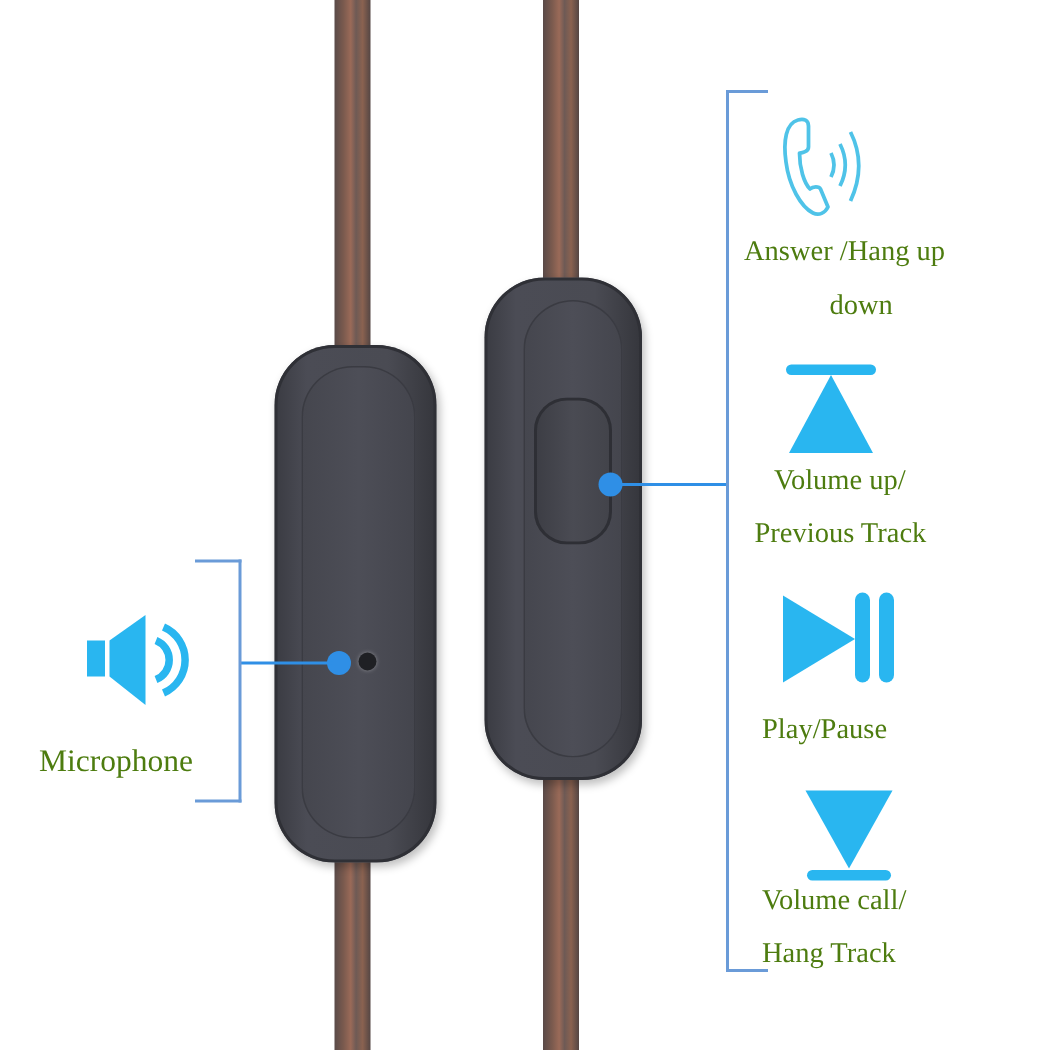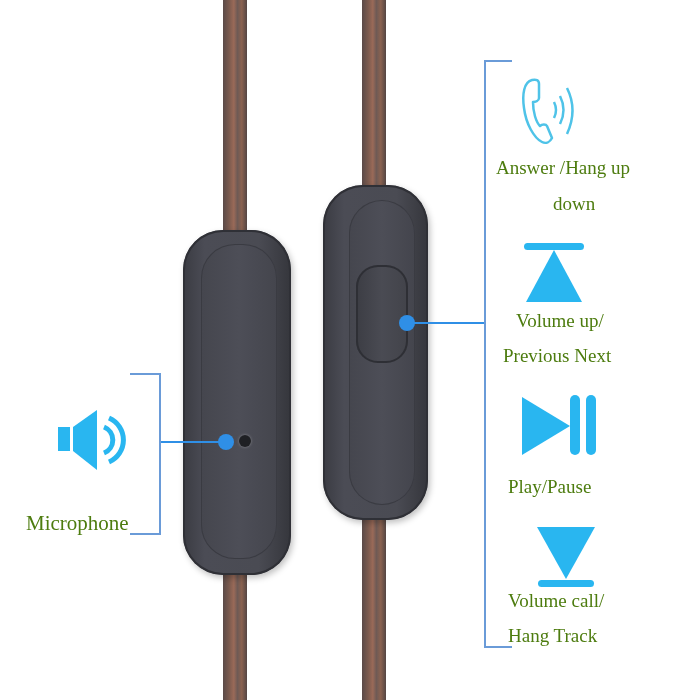--- a/index.html
+++ b/index.html
@@ -46,21 +46,21 @@
 <div class="line" style="left:159px; top:373px; width:2px; height:162px; background:#6a9bd8;"></div>
 <div class="line" style="left:130px; top:373px; width:31px; height:2px; background:#6a9bd8;"></div>
 <div class="line" style="left:130px; top:533px; width:31px; height:2px; background:#6a9bd8;"></div>
 
 <svg class="abs" style="left:55px; top:405px;" width="80" height="70" viewBox="0 0 80 70">
   <rect x="3" y="22" width="12" height="24" fill="#29b6f0"></rect>
   <polygon points="18,22 42,5 42,65 18,46" fill="#29b6f0"></polygon>
   <path d="M49 22 A14 14 0 0 1 49 48" stroke="#29b6f0" stroke-width="5" fill="none"></path>
   <path d="M54 13 A24 24 0 0 1 54 57" stroke="#29b6f0" stroke-width="5" fill="none"></path>
 </svg>
-<div class="label" style="left:26px; top:495px; font-size:21px;margin-top:16px;">Microphone</div>
+<div class="label" style="left:26px; top:495px; font-size:21px;">Microphone</div>
 
 <div class="dot" style="left:399px; top:315px; background:#2f8fe6;"></div>
 <div class="line" style="left:412px; top:322px; width:74px; height:2px; background:#2f8fe6;"></div>
 <div class="line" style="left:484px; top:60px; width:2px; height:588px; background:#6a9bd8;"></div>
 <div class="line" style="left:484px; top:60px; width:28px; height:2px; background:#6a9bd8;"></div>
 <div class="line" style="left:484px; top:646px; width:28px; height:2px; background:#6a9bd8;"></div>
 
 <svg class="abs" style="left:520px; top:72px;" width="70" height="80" viewBox="0 0 70 80">
   <path d="M12 8 C4 10 2 22 4 36 C6 52 14 66 22 70 C26 72 30 70 32 66 L27 54 C26 52 22 52 20 54 C16 50 13 40 13 30 C15 30 19 29 19 26 L19 12 C19 8 16 7 12 8 Z" stroke="#4fc3e8" stroke-width="2.5" fill="none" stroke-linejoin="round"></path>
   <path d="M34 30 Q38 38 34 46" stroke="#4fc3e8" stroke-width="2.5" fill="none"></path>
@@ -68,21 +68,21 @@
   <path d="M47 16 Q58 38 47 62" stroke="#4fc3e8" stroke-width="2.5" fill="none"></path>
 </svg>
 <div class="label" style="left:496px; top:157px;">Answer /Hang up</div>
 <div class="label" style="left:553px; top:193px;">down</div>
 
 <svg class="abs" style="left:522px; top:240px;" width="64" height="66" viewBox="0 0 64 66">
   <rect x="2" y="3" width="60" height="7" rx="3.5" fill="#29b6f0"></rect>
   <polygon points="32,10 60,62 4,62" fill="#29b6f0"></polygon>
 </svg>
 <div class="label" style="left:489px; top:310px;margin-left:27px;">Volume up/</div>
-<div class="label" style="left:503px; top:345px;">Previous Next</div>
+<div class="label" style="left:503px; top:345px;">Previous Track</div>
 
 <svg class="abs" style="left:520px; top:393px;" width="80" height="64" viewBox="0 0 80 64">
   <polygon points="2,4 50,33 2,62" fill="#29b6f0"></polygon>
   <rect x="50" y="2" width="10" height="60" rx="5" fill="#29b6f0"></rect>
   <rect x="66" y="2" width="10" height="60" rx="5" fill="#29b6f0"></rect>
 </svg>
 <div class="label" style="left:508px; top:476px;">Play/Pause</div>
 
 <svg class="abs" style="left:535px; top:525px;" width="62" height="64" viewBox="0 0 62 64">
   <polygon points="2,2 60,2 31,54" fill="#29b6f0"></polygon>

